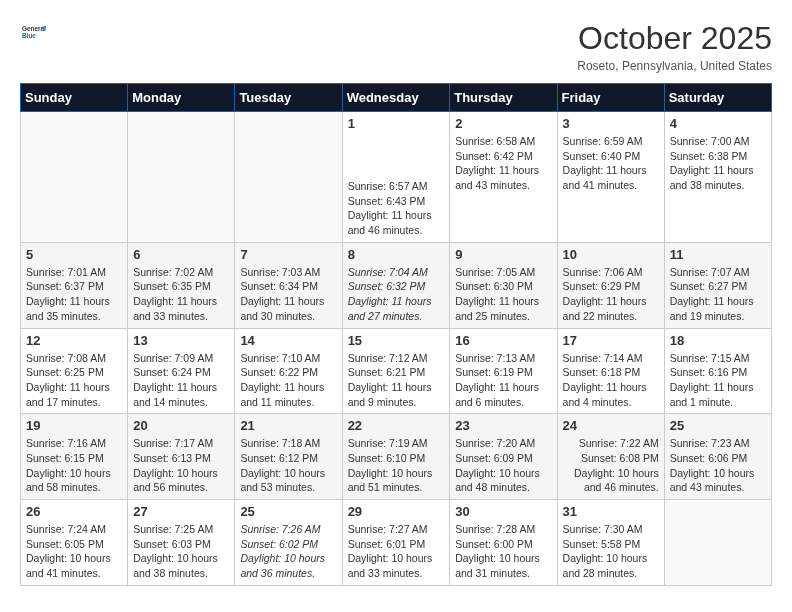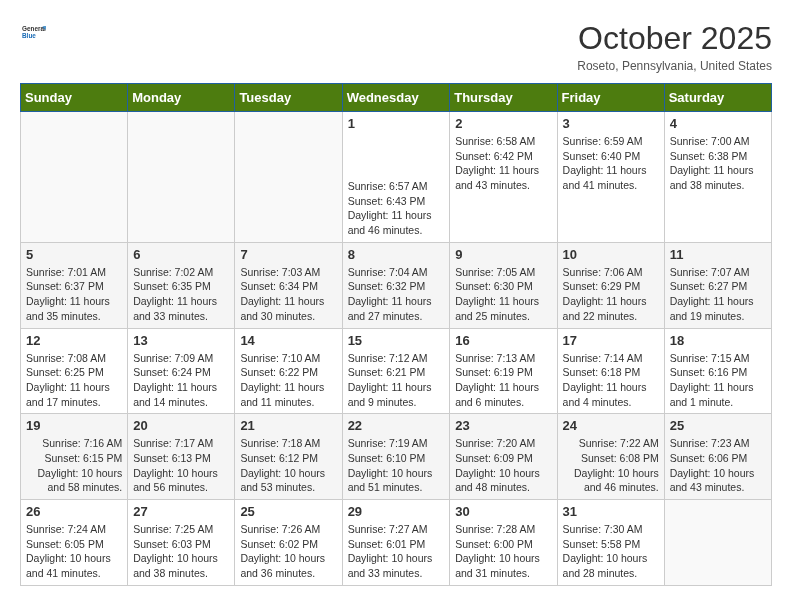--- a/index.html
+++ b/index.html
@@ -37,21 +37,21 @@
       font-size: 12px;
       color: #555;
       margin-top: 2px;
     }
     .calendar {
       width: 100%;
       border-collapse: collapse;
       border: 1px solid #ccc;
     }
     .calendar th {
-      background-color: #4d7c0f;
+      background-color: #0f172a;
       color: #fff;
       padding: 6px 4px;
       text-align: left;
       font-size: 13px;
       border: 1px solid #2060a0;
     }
     .calendar td {
       vertical-align: top;
       padding: 4px 5px;
       border: 1px solid #ccc;
@@ -164,21 +164,21 @@
         </td>
         <td>
           <span class="day-number">7</span>
           <div class="day-info" style="white-space: pre-line;">Sunrise: 7:03 AM
 Sunset: 6:34 PM
 Daylight: 11 hours
 and 30 minutes.</div>
         </td>
         <td>
           <span class="day-number">8</span>
-          <div class="day-info" style="white-space: pre-line;">Sunrise: 7:04 AM
+          <div class="day-info" style="white-space: pre-line; font-style: italic;">Sunrise: 7:04 AM
 Sunset: 6:32 PM
 Daylight: 11 hours
 and 27 minutes.</div>
         </td>
         <td>
           <span class="day-number">9</span>
           <div class="day-info" style="white-space: pre-line;">Sunrise: 7:05 AM
 Sunset: 6:30 PM
 Daylight: 11 hours
 and 25 minutes.</div>
@@ -245,21 +245,21 @@
           <span class="day-number">18</span>
           <div class="day-info" style="white-space: pre-line;">Sunrise: 7:15 AM
 Sunset: 6:16 PM
 Daylight: 11 hours
 and 1 minute.</div>
         </td>
       </tr>
       <tr>
         <td>
           <span class="day-number">19</span>
-          <div class="day-info" style="white-space: pre-line; text-align: right;">Sunrise: 7:16 AM
+          <div class="day-info" style="white-space: pre-line;">Sunrise: 7:16 AM
 Sunset: 6:15 PM
 Daylight: 10 hours
 and 58 minutes.</div>
         </td>
         <td>
           <span class="day-number">20</span>
           <div class="day-info" style="white-space: pre-line;">Sunrise: 7:17 AM
 Sunset: 6:13 PM
 Daylight: 10 hours
 and 56 minutes.</div>
@@ -310,21 +310,21 @@
         </td>
         <td>
           <span class="day-number">27</span>
           <div class="day-info" style="white-space: pre-line;">Sunrise: 7:25 AM
 Sunset: 6:03 PM
 Daylight: 10 hours
 and 38 minutes.</div>
         </td>
         <td>
           <span class="day-number">25</span>
-          <div class="day-info" style="white-space: pre-line;">Sunrise: 7:26 AM
+          <div class="day-info" style="white-space: pre-line; font-style: italic;">Sunrise: 7:26 AM
 Sunset: 6:02 PM
 Daylight: 10 hours
 and 36 minutes.</div>
         </td>
         <td>
           <span class="day-number">29</span>
           <div class="day-info" style="white-space: pre-line;">Sunrise: 7:27 AM
 Sunset: 6:01 PM
 Daylight: 10 hours
 and 33 minutes.</div>

